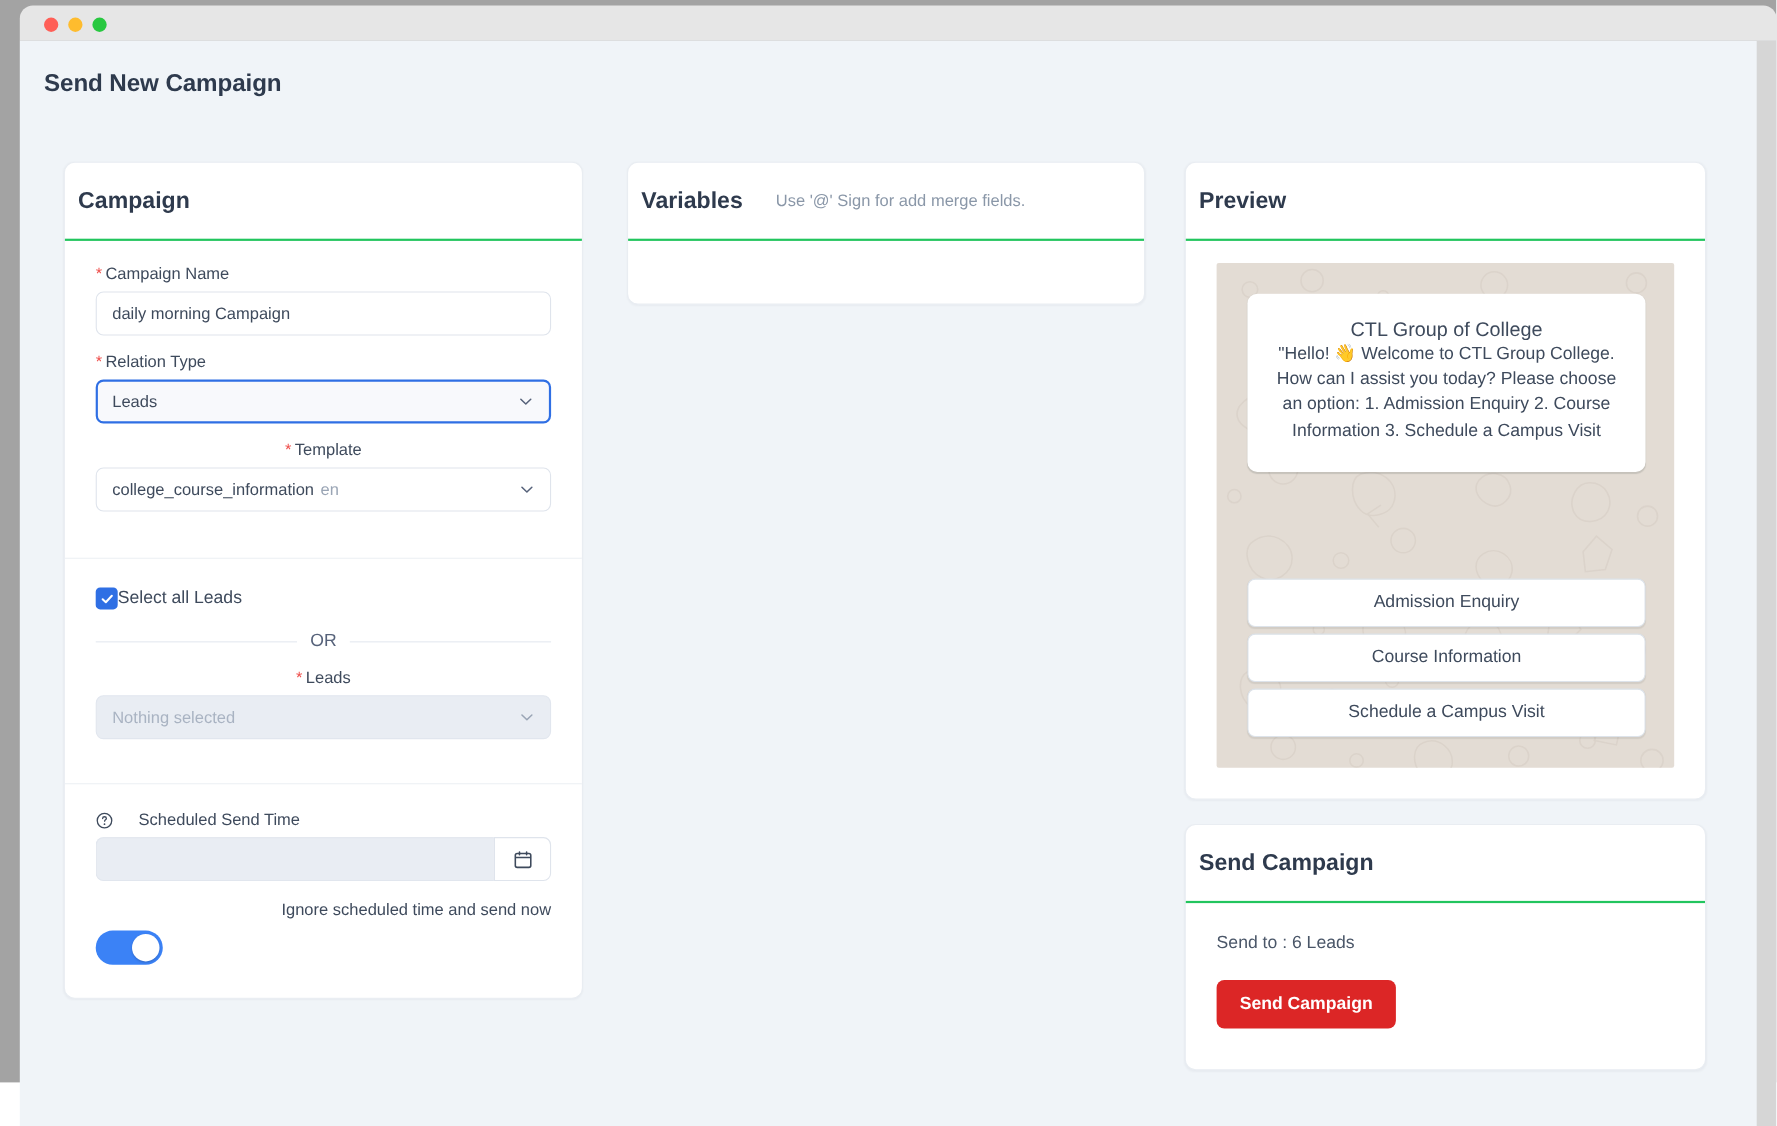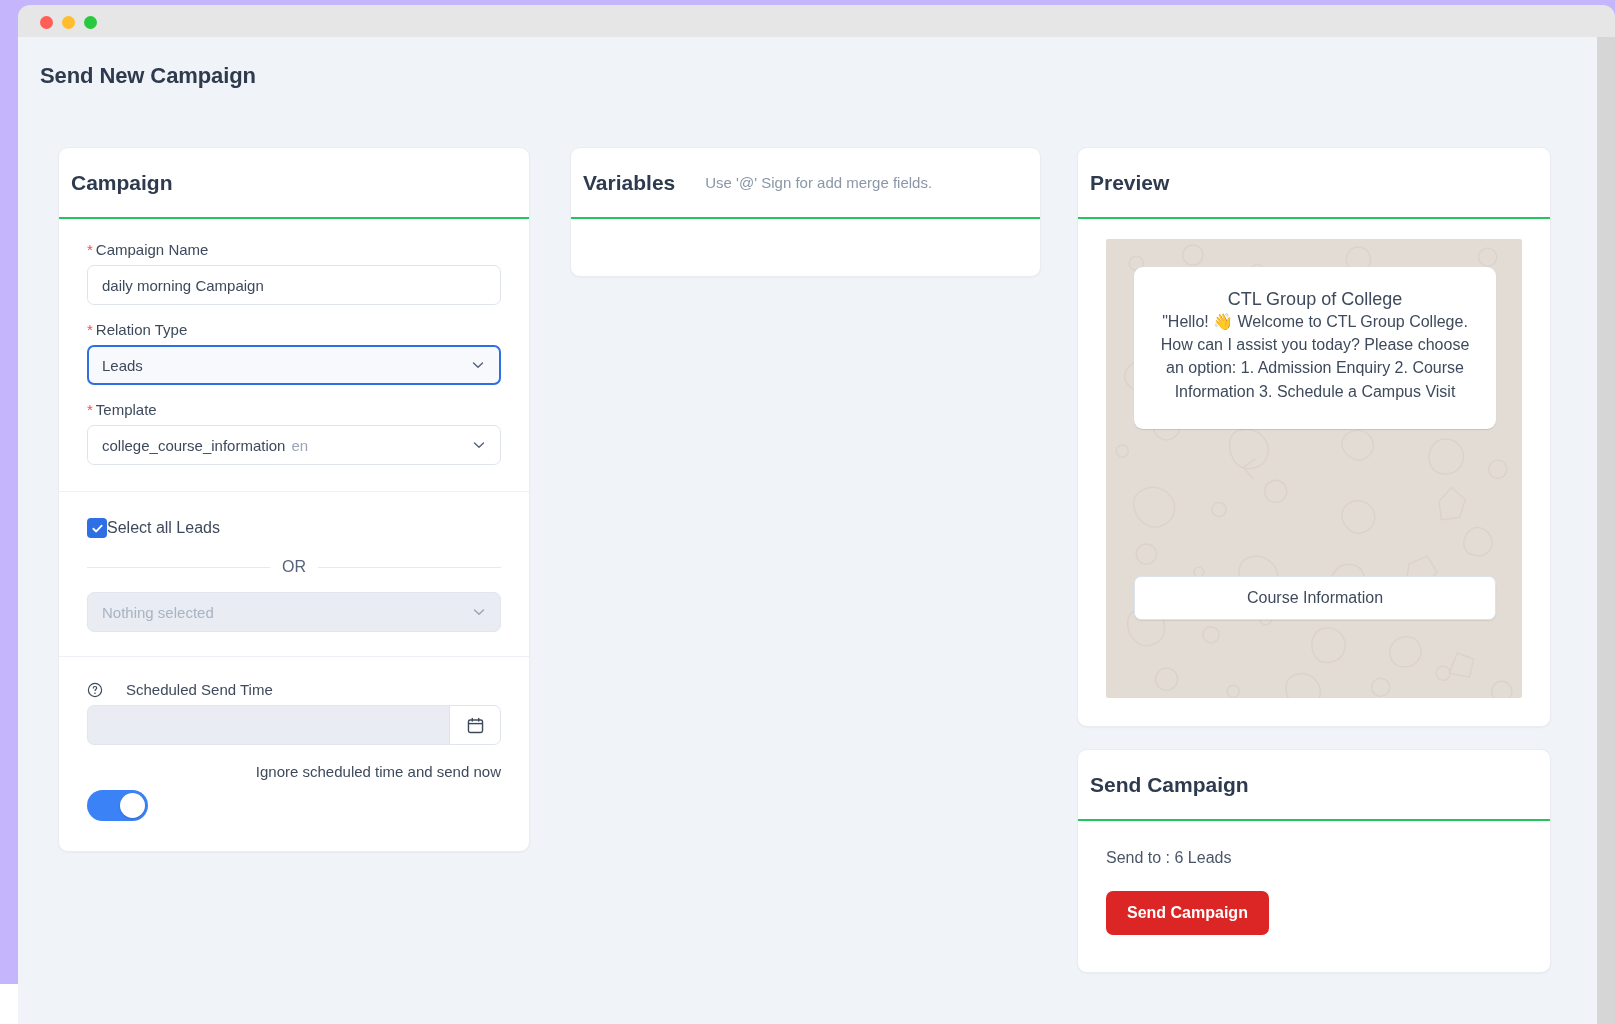--- a/index.html
+++ b/index.html
@@ -10,21 +10,21 @@
     overflow: hidden;
     background: #ffffff;
     font-family: "Liberation Sans", sans-serif;
   }
 
   
   #app-window {
     position: relative;
     width: 1615px;
     height: 984px;
-    background: #c4b5fd;
+    background: #a3a3a3;
   }
   #titlebar {
     position: absolute;
     left: 18px; top: 5px;
     width: 1597px; height: 32px;
     background: #e6e6e6;
     border-top-left-radius: 12px;
     border-top-right-radius: 12px;
   }
   #traffic-lights {
@@ -90,21 +90,21 @@
   }
   .card-subtitle {
     font-size: 15px;
     color: #8a97a8;
     text-align: center;
   }
   .card-body { padding: 22px 28px 26px 28px; }
 
   
   .field { margin-bottom: 16px; }
-  .field:last-child { margin-bottom: 0; }
+  .field:last-child { margin-bottom: 16px; text-align: center; }
   .label {
     display: block;
     font-size: 15px;
     color: #3e4a5c;
     margin-bottom: 7px;
   }
   .req { color: #ef5350; margin-right: 3px; }
 
   .input, .select {
     position: relative;
@@ -343,20 +343,23 @@
             <span class="check-label">Select all Leads</span>
           </div>
 
           <div class="or-row">
             <span class="or-line"></span>
             <span class="or-text">OR</span>
             <span class="or-line"></span>
           </div>
 
           <div class="field">
+            <label class="label">
+              <span class="req">*</span><span>Leads</span>
+            </label>
             <div class="select muted">
               <span>Nothing selected</span>
               <span class="chev">
                 <svg width="16" height="16" viewBox="0 0 16 16" fill="none">
                     <path d="M3.5 6L8 10.3L12.5 6" stroke="currentColor" stroke-width="1.4" stroke-linecap="round" stroke-linejoin="round"></path>
                   </svg>
               </span>
             </div>
           </div>
         </div>
@@ -464,22 +467,28 @@
                 <path d="M210 110l-12 10 12 12"></path>
               <path d="M148 218l-12 8 10 12"></path>
                 <path d="M268 138l10 12-12 8"></path>
             </svg>
 
             <div id="wa-bubble">
               <div class="wa-header">CTL Group of College</div>
               <div class="wa-text">"Hello! 👋 Welcome to CTL Group College. How can I assist you today? Please choose an option: 1. Admission Enquiry 2. Course Information 3. Schedule a Campus Visit</div>
             </div>
 
+            <div class="wa-btn" style="top:287px;">
+              <span>Admission Enquiry</span>
+            </div>
             <div class="wa-btn" style="top:337px;">
               <span>Course Information</span>
+            </div>
+            <div class="wa-btn" style="top:387px;">
+              <span>Schedule a Campus Visit</span>
             </div>
           </div>
         </div>
       </div>
 
       <div class="card" style="left:1059px; top:712px; width:474px; height:224px;">
         <div class="card-head">
           <span class="card-title">Send Campaign</span>
         </div>
         <div class="card-body" style="padding:28px;">

